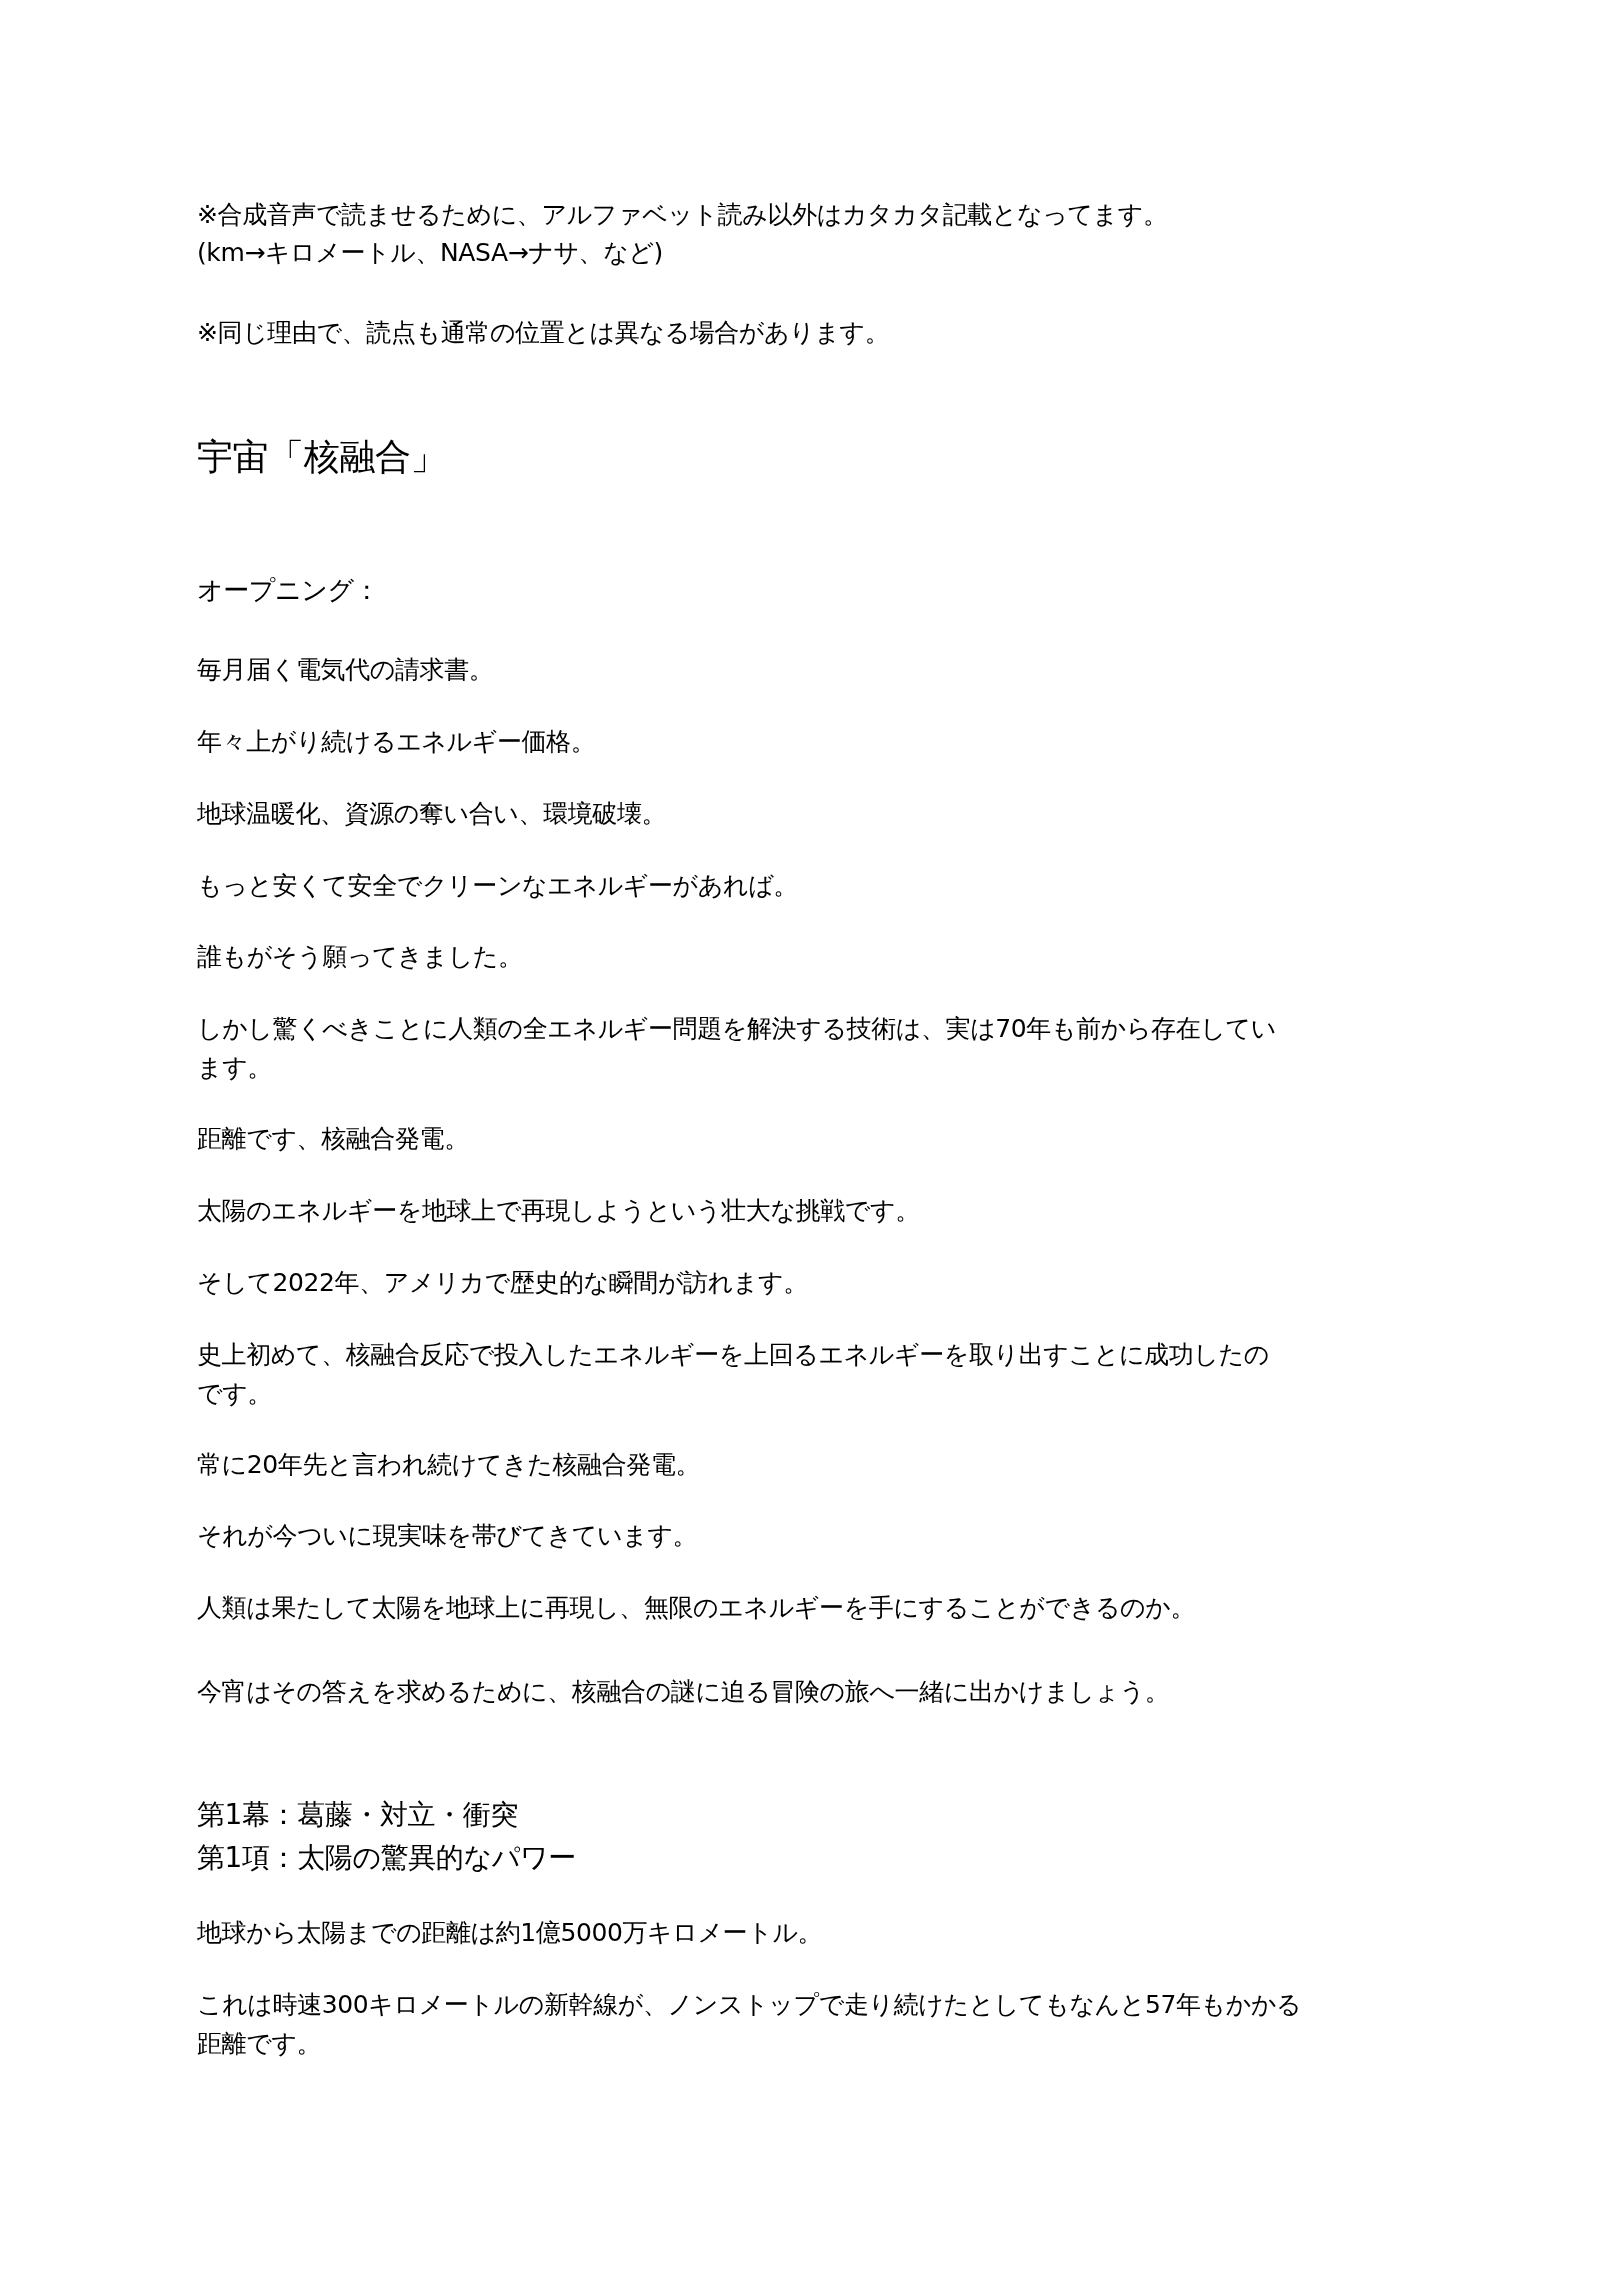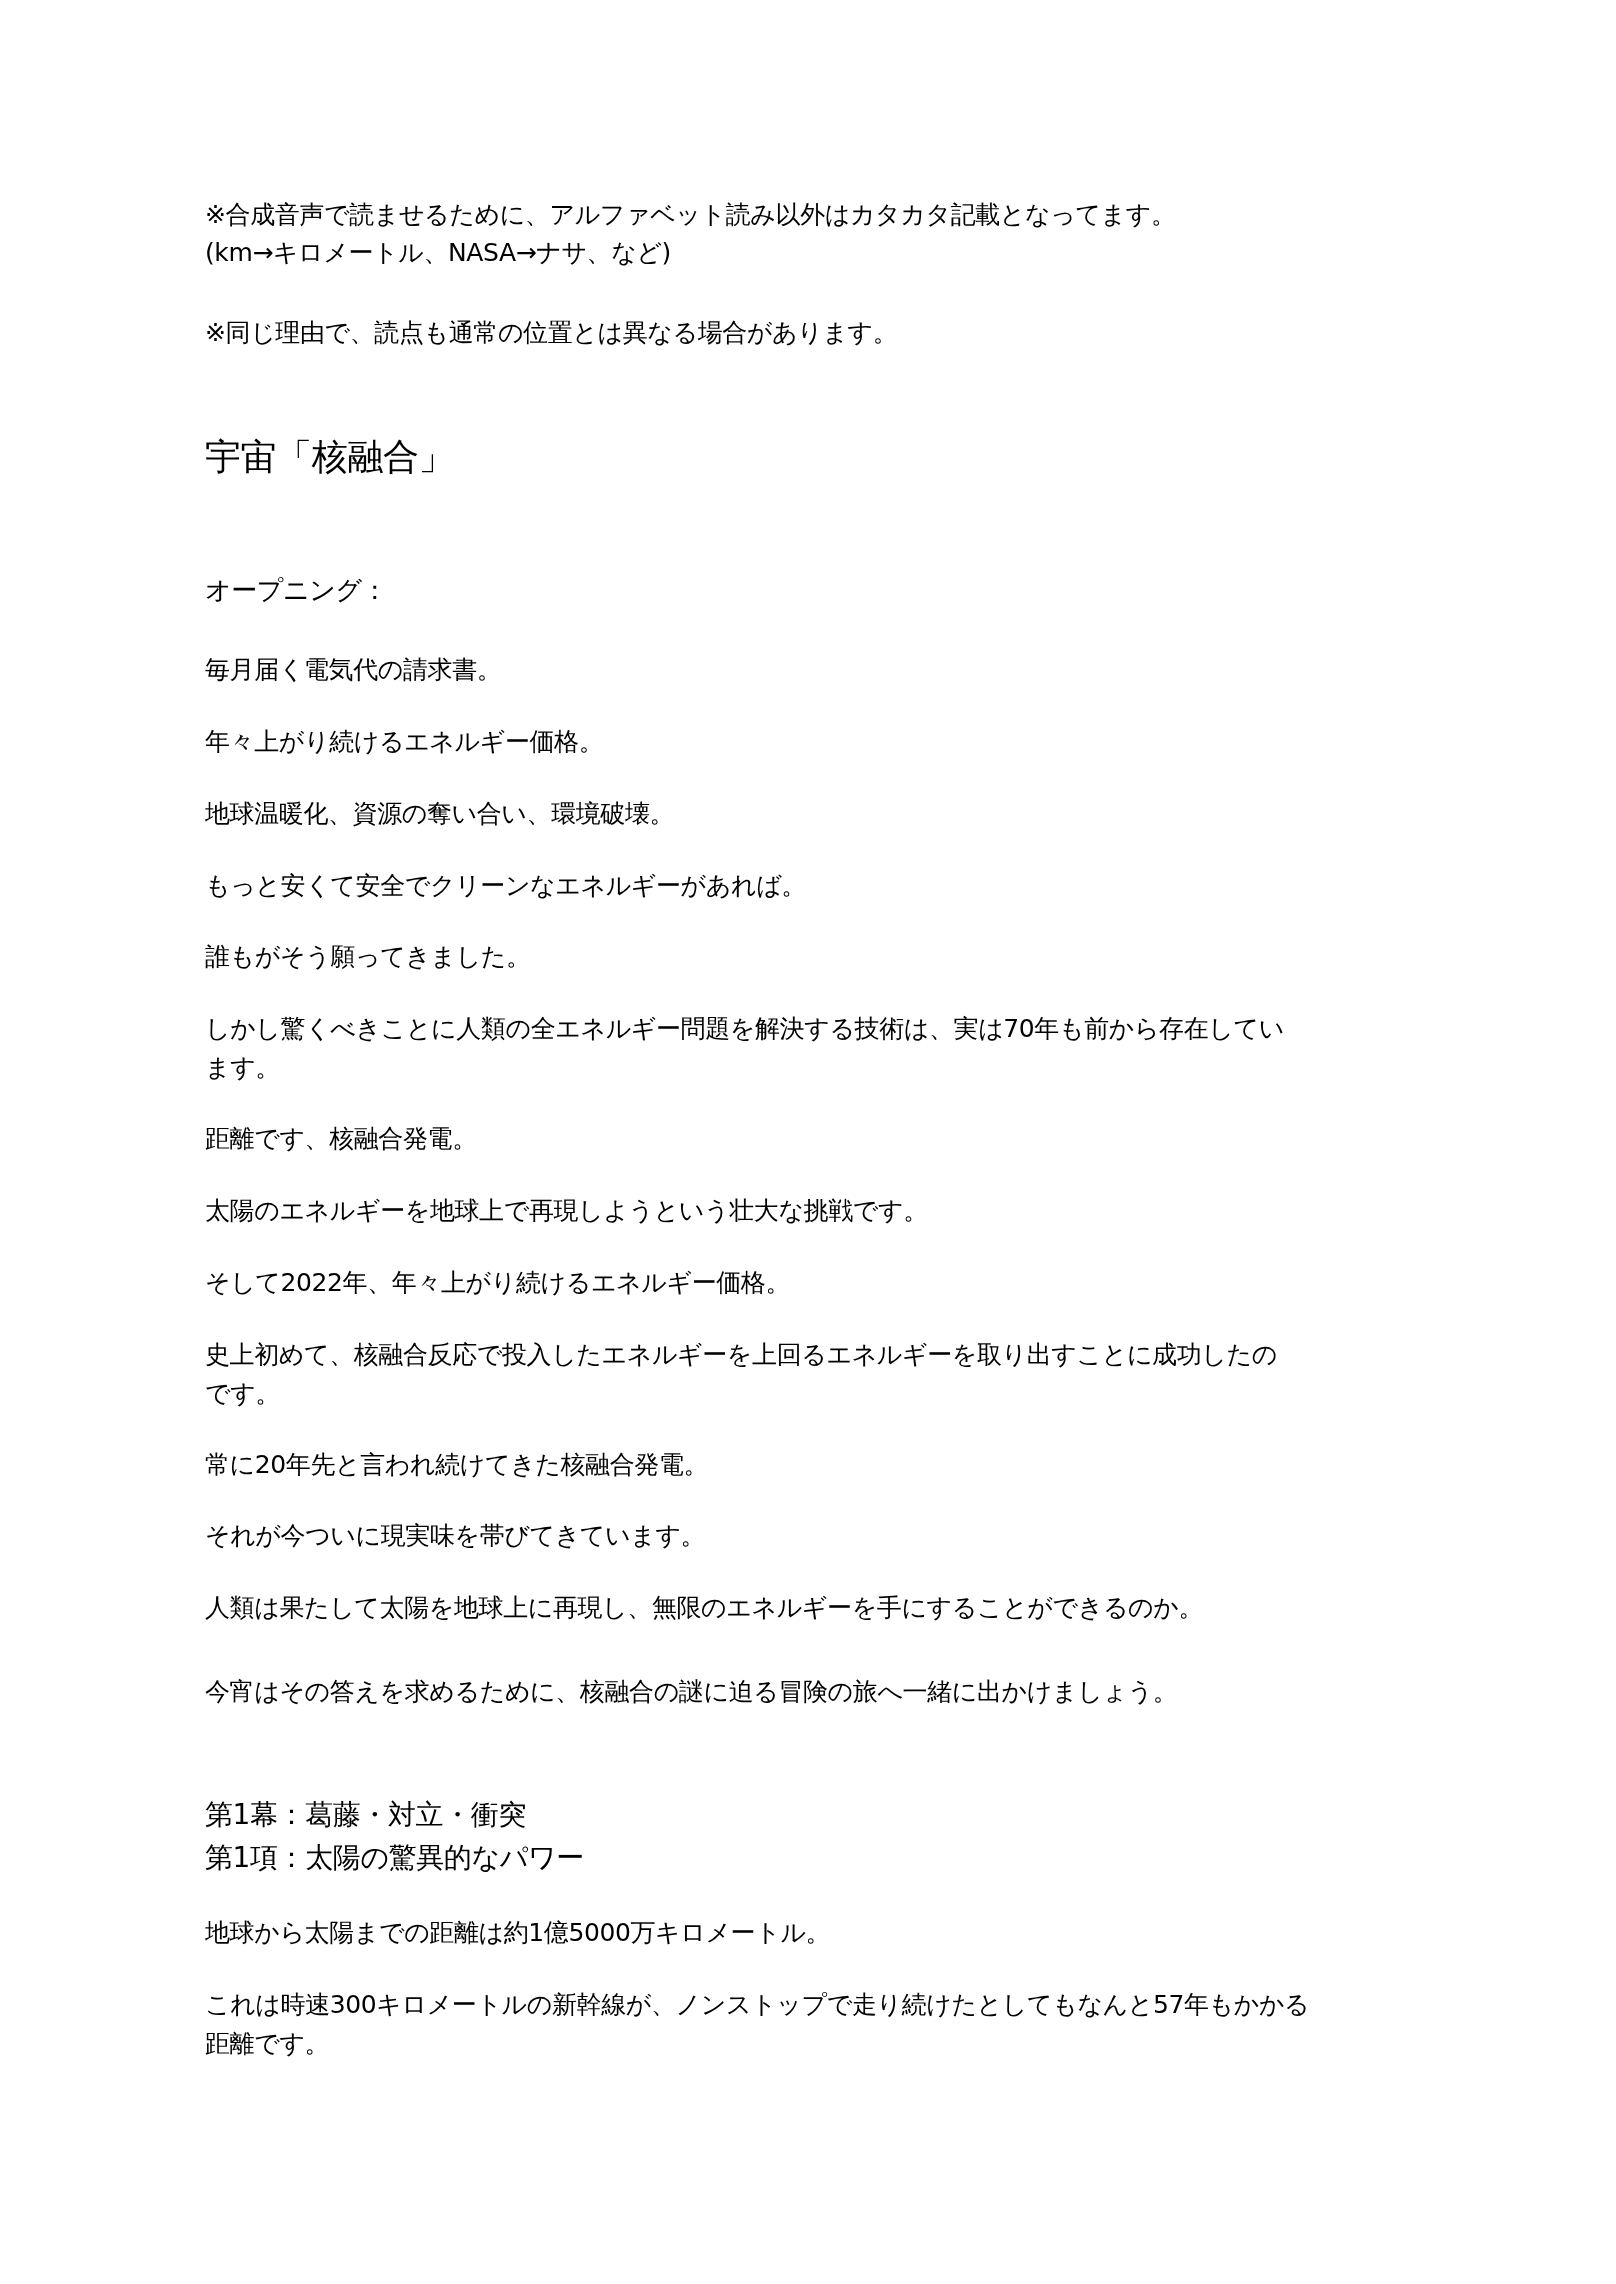--- a/index.html
+++ b/index.html
@@ -16,21 +16,21 @@
       color: #000000;
     }
     .page {
       position: absolute;
       left: 197px;
       top: 0;
       width: 1259px;
     }
     .line {
       position: absolute;
-      left: 8px;
+      left: 0;
       white-space: nowrap;
       font-size: 25px;
       line-height: 30px;
       letter-spacing: -0.4px;
       text-align: right;
     }
     .title {
       font-size: 36px;
       line-height: 41px;
     }
@@ -58,21 +58,21 @@
 
   <div class="line" style="top:655px;">毎月届く電気代の請求書。</div>
   <div class="line" style="top:727px;">年々上がり続けるエネルギー価格。</div>
   <div class="line" style="top:799px;">地球温暖化、資源の奪い合い、環境破壊。</div>
   <div class="line" style="top:871px;">もっと安くて安全でクリーンなエネルギーがあれば。</div>
   <div class="line" style="top:942px;">誰もがそう願ってきました。</div>
   <div class="line" style="top:1014px;">しかし驚くべきことに人類の全エネルギー問題を解決する技術は、実は70年も前から存在してい</div>
   <div class="line" style="top:1053px;">ます。</div>
   <div class="line" style="top:1124px;">距離です、核融合発電。</div>
   <div class="line" style="top:1196px;">太陽のエネルギーを地球上で再現しようという壮大な挑戦です。</div>
-  <div class="line" style="top:1268px;">そして2022年、年々上がり続けるエネルギー価格。</div>
+  <div class="line" style="top:1268px;">そして2022年、アメリカで歴史的な瞬間が訪れます。</div>
   <div class="line" style="top:1340px;">史上初めて、核融合反応で投入したエネルギーを上回るエネルギーを取り出すことに成功したの</div>
   <div class="line" style="top:1379px;">です。</div>
   <div class="line" style="top:1450px;">常に20年先と言われ続けてきた核融合発電。</div>
   <div class="line" style="top:1521px;">それが今ついに現実味を帯びてきています。</div>
   <div class="line" style="top:1593px;">人類は果たして太陽を地球上に再現し、無限のエネルギーを手にすることができるのか。</div>
   <div class="line" style="top:1677px;">今宵はその答えを求めるために、核融合の謎に迫る冒険の旅へ一緒に出かけましょう。</div>
 
   <div class="line chapter" style="top:1798px;">第1幕：葛藤・対立・衝突</div>
   <div class="line chapter" style="top:1841px;">第1項：太陽の驚異的なパワー</div>
 

